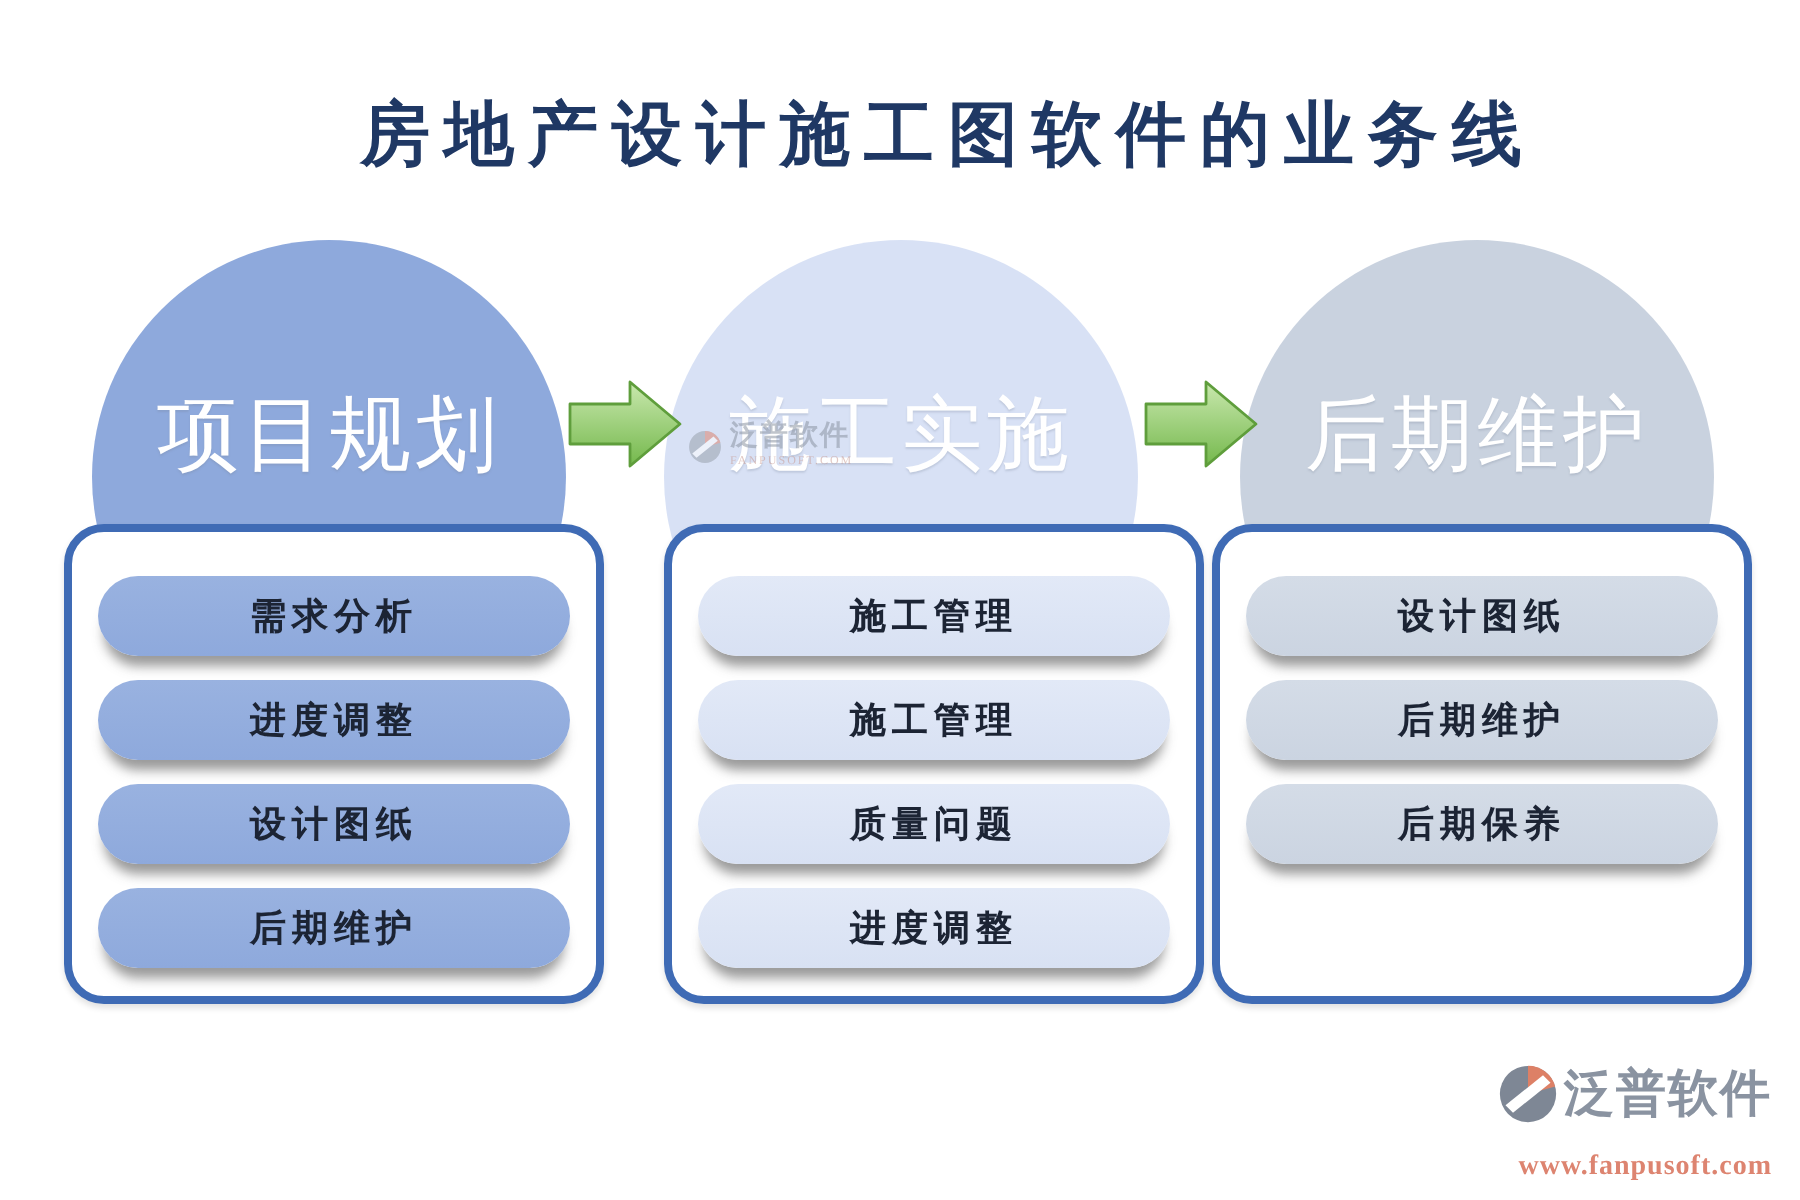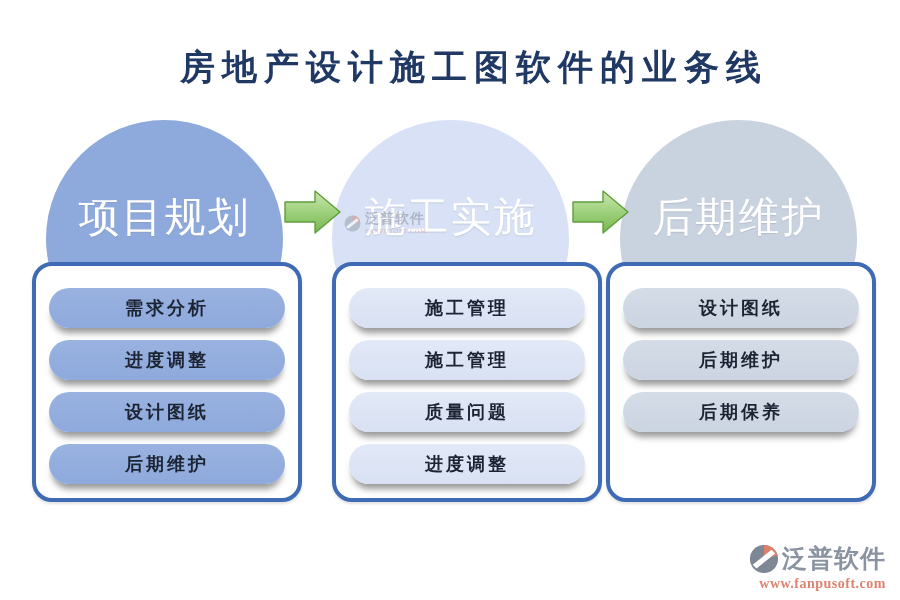--- a/index.html
+++ b/index.html
@@ -107,21 +107,21 @@
     font-size: 25px;
     font-weight: bold;
     color: var(--brand-gray, #8A93A1);
     letter-spacing: 1px;
   }
   .brand-url {
     font-size: 14px;
     font-weight: bold;
     color: var(--url-salmon, #DD8470);
     letter-spacing: 0.5px;
-    margin-top: 1px;
+    margin-top: 13px;
     text-align: right;
   }
   .brand-logo { width: 30px; height: 30px; }
 </style>
 </head>
 <body>
 
 <div class="canvas">
 
   <div class="title">房地产设计施工图软件的业务线</div>

